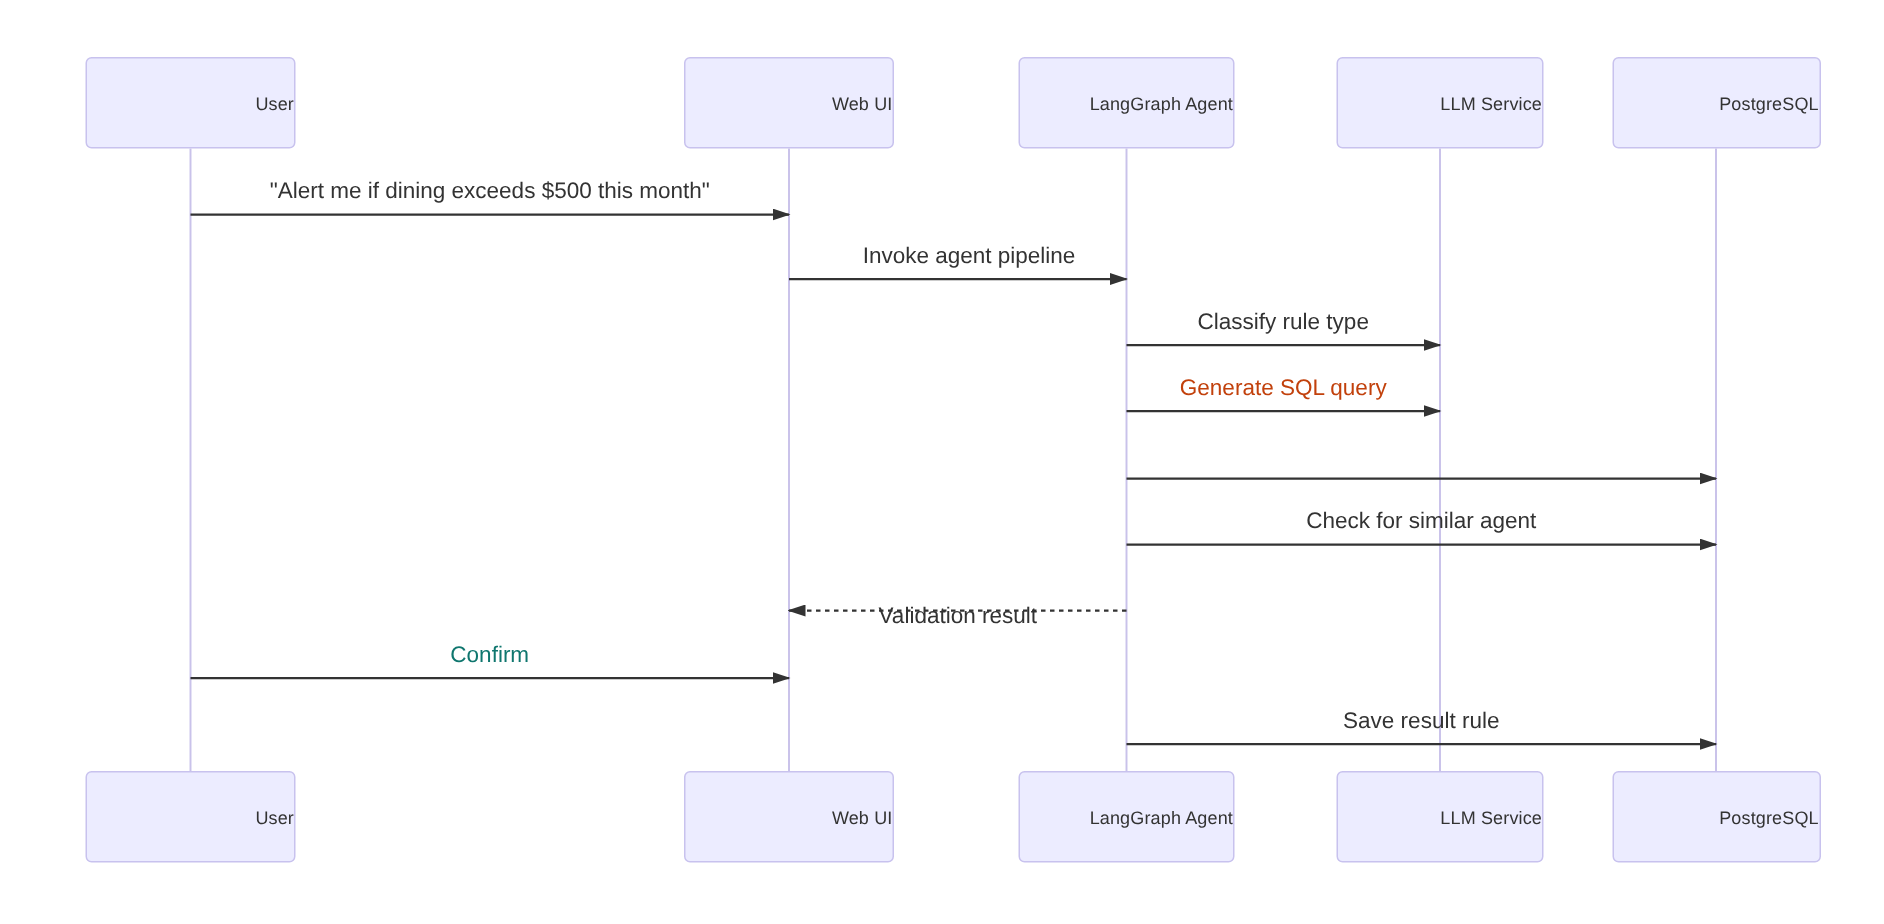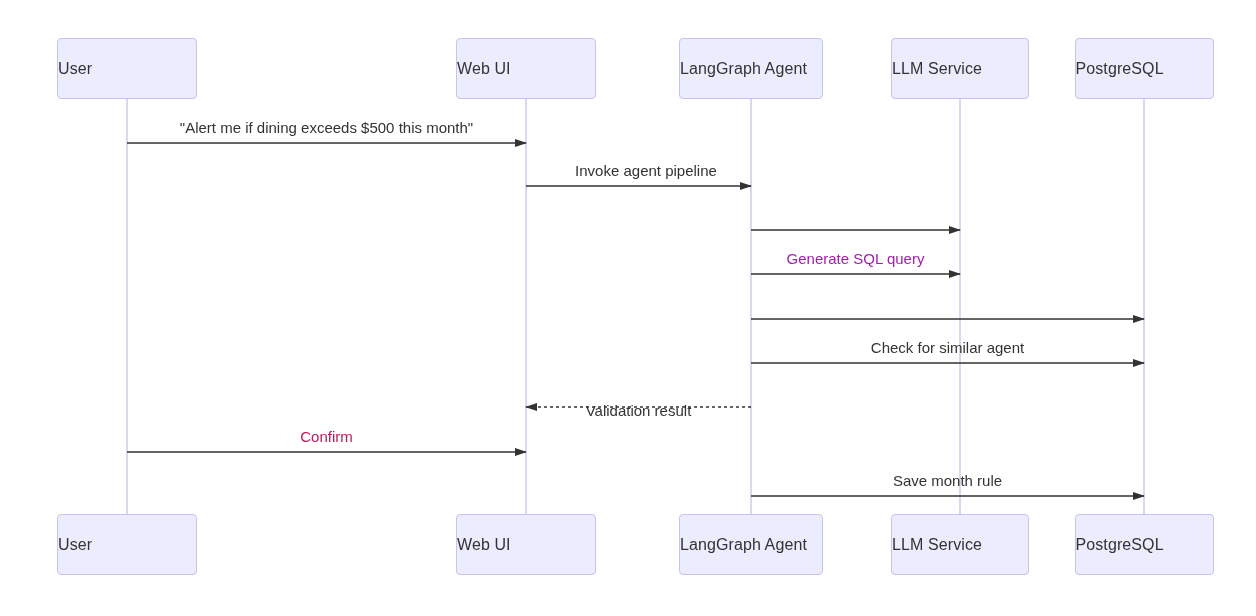--- a/index.html
+++ b/index.html
@@ -22,22 +22,22 @@
     width: 100%;
     height: 100%;
   }
   .actor-box {
     position: absolute;
     box-sizing: border-box;
     border: 1px solid;
     border-radius: 4px;
     display: flex;
     align-items: center;
-    justify-content: flex-start;
-    font-size: 16px;
+    justify-content: flex-end;
+    font-size: 12px;
     letter-spacing: 0.1px;
   }
   .msg-label {
     position: absolute;
     text-align: center;
     font-size: 15px;
     line-height: 19px;
     white-space: nowrap;
   }
 </style>
@@ -61,25 +61,26 @@
       <line x1="751" y1="230" x2="960" y2="230" stroke="#333333" stroke-width="1.5" marker-end="url(#arrowhead)"></line>
       <line x1="751" y1="274" x2="960" y2="274" stroke="#333333" stroke-width="1.5" marker-end="url(#arrowhead)"></line>
       <line x1="751" y1="319" x2="1144" y2="319" stroke="#333333" stroke-width="1.5" marker-end="url(#arrowhead)"></line>
       <line x1="751" y1="363" x2="1144" y2="363" stroke="#333333" stroke-width="1.5" marker-end="url(#arrowhead)"></line>
       <line x1="751" y1="407" x2="526" y2="407" stroke="#333333" stroke-width="1.5" stroke-dasharray="3,3" marker-end="url(#arrowhead)"></line>
       <line x1="127" y1="452" x2="526" y2="452" stroke="#333333" stroke-width="1.5" marker-end="url(#arrowhead)"></line>
       <line x1="751" y1="496" x2="1144" y2="496" stroke="#333333" stroke-width="1.5" marker-end="url(#arrowhead)"></line>
     </svg>
     <div class="msg-label" style="left: 127px; width: 399px; top: 118px; color: rgb(51, 51, 51);">"Alert me if dining exceeds $500 this month"</div>
     <div class="msg-label" style="left: 526px; width: 240px; top: 161px; color: rgb(51, 51, 51);">Invoke agent pipeline</div>
-    <div class="msg-label" style="left: 751px; width: 209px; top: 249px; color: #a21caf;">Generate SQL query</div>
+    <div class="msg-label" style="left: 751px; width: 209px; top: 205px; color: rgb(51, 51, 51);">Classify rule type</div>
+    <div class="msg-label" style="left: 751px; width: 209px; top: 249px; color: #c2410c;">Generate SQL query</div>
     <div class="msg-label" style="left: 751px; width: 393px; top: 338px; color: rgb(51, 51, 51);">Check for similar agent</div>
     <div class="msg-label" style="left: 526px; width: 225px; top: 382px; color: rgb(51, 51, 51); margin-top: 19px;">Validation result</div>
-    <div class="msg-label" style="left: 127px; width: 399px; top: 427px; color: #be185d;">Confirm</div>
-    <div class="msg-label" style="left: 751px; width: 393px; top: 471px; color: rgb(51, 51, 51);">Save month rule</div>
+    <div class="msg-label" style="left: 127px; width: 399px; top: 427px; color: #0f766e;">Confirm</div>
+    <div class="msg-label" style="left: 751px; width: 393px; top: 471px; color: rgb(51, 51, 51);">Save result rule</div>
     <div class="actor-box" style="left: 57px; top: 38px; width: 140px; height: 61px; background: rgb(236, 236, 255); border-color: rgb(200, 194, 238); color: rgb(51, 51, 51);">
       <span>User</span>
     </div>
     <div class="actor-box" style="left: 456px; top: 38px; width: 140px; height: 61px; background: rgb(236, 236, 255); border-color: rgb(200, 194, 238); color: rgb(51, 51, 51);">
       <span>Web UI</span>
     </div>
     <div class="actor-box" style="left: 679px; top: 38px; width: 144px; height: 61px; background: rgb(236, 236, 255); border-color: rgb(200, 194, 238); color: rgb(51, 51, 51);">
       <span>LangGraph Agent</span>
     </div>
     <div class="actor-box" style="left: 891px; top: 38px; width: 138px; height: 61px; background: rgb(236, 236, 255); border-color: rgb(200, 194, 238); color: rgb(51, 51, 51);">

